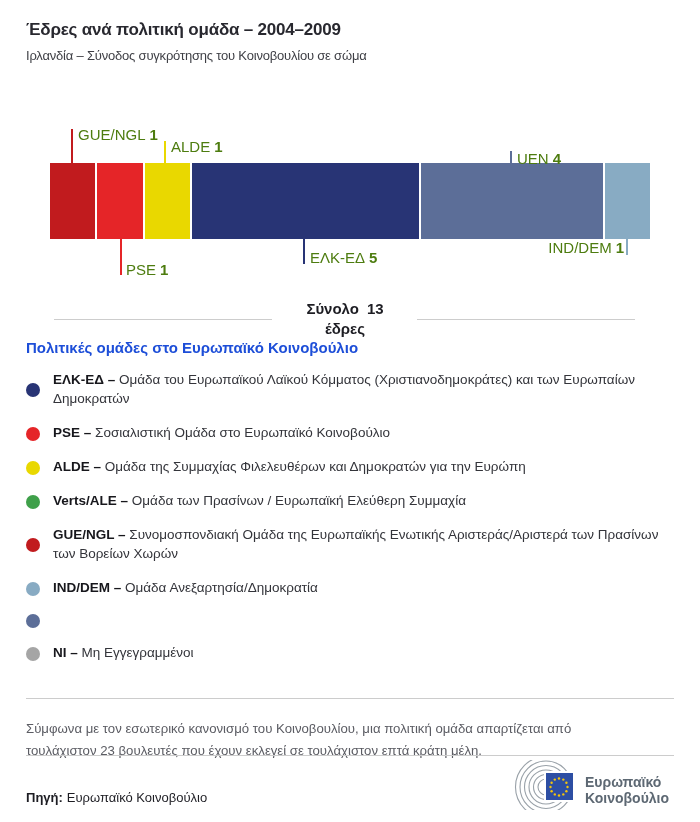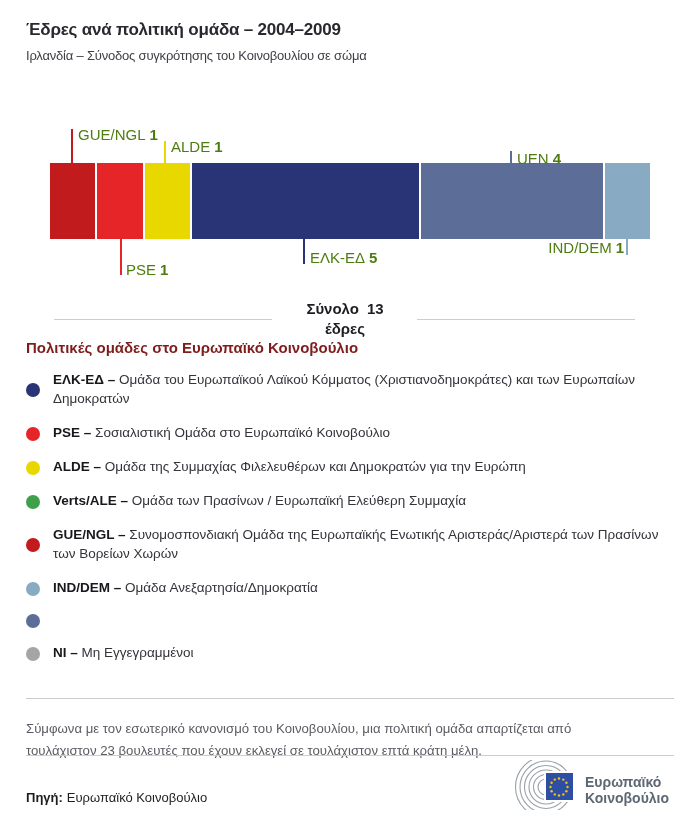--- a/index.html
+++ b/index.html
@@ -34,21 +34,21 @@
   
   .total-line{position:absolute;top:319px;height:0;border-top:1px solid #cdcdcd;}
   .tl-left{left:54px;width:218px;}
   .tl-right{left:417px;width:218px;}
   .total-text{position:absolute;left:272px;top:299px;width:146px;text-align:center;
               font-size:15px;font-weight:700;color:#1d1d23;line-height:20px;}
   .total-text .tv{margin-left:8px;}
 
   
   .legend-heading{position:absolute;left:26px;top:339px;margin:0;font-size:15px;
-                  font-weight:700;color:#7f1d1d;}
+                  font-weight:700;color:#1d4ed8;}
   .legend{position:absolute;left:26px;top:370px;width:640px;}
   .lg-item{display:flex;align-items:center;margin-bottom:15px;
            font-size:13.5px;line-height:19px;color:#33343a;}
   .dot{width:14px;height:14px;border-radius:50%;flex:0 0 14px;margin:2px 13px 0 0;}
   .lg-text{max-width:606px;}
   .lg-text b{color:#17171c;font-weight:700;}
 
   
   .hr{position:absolute;left:26px;width:648px;height:0;border-top:1px solid #cccccc;}
   .hr1{top:698px;}

